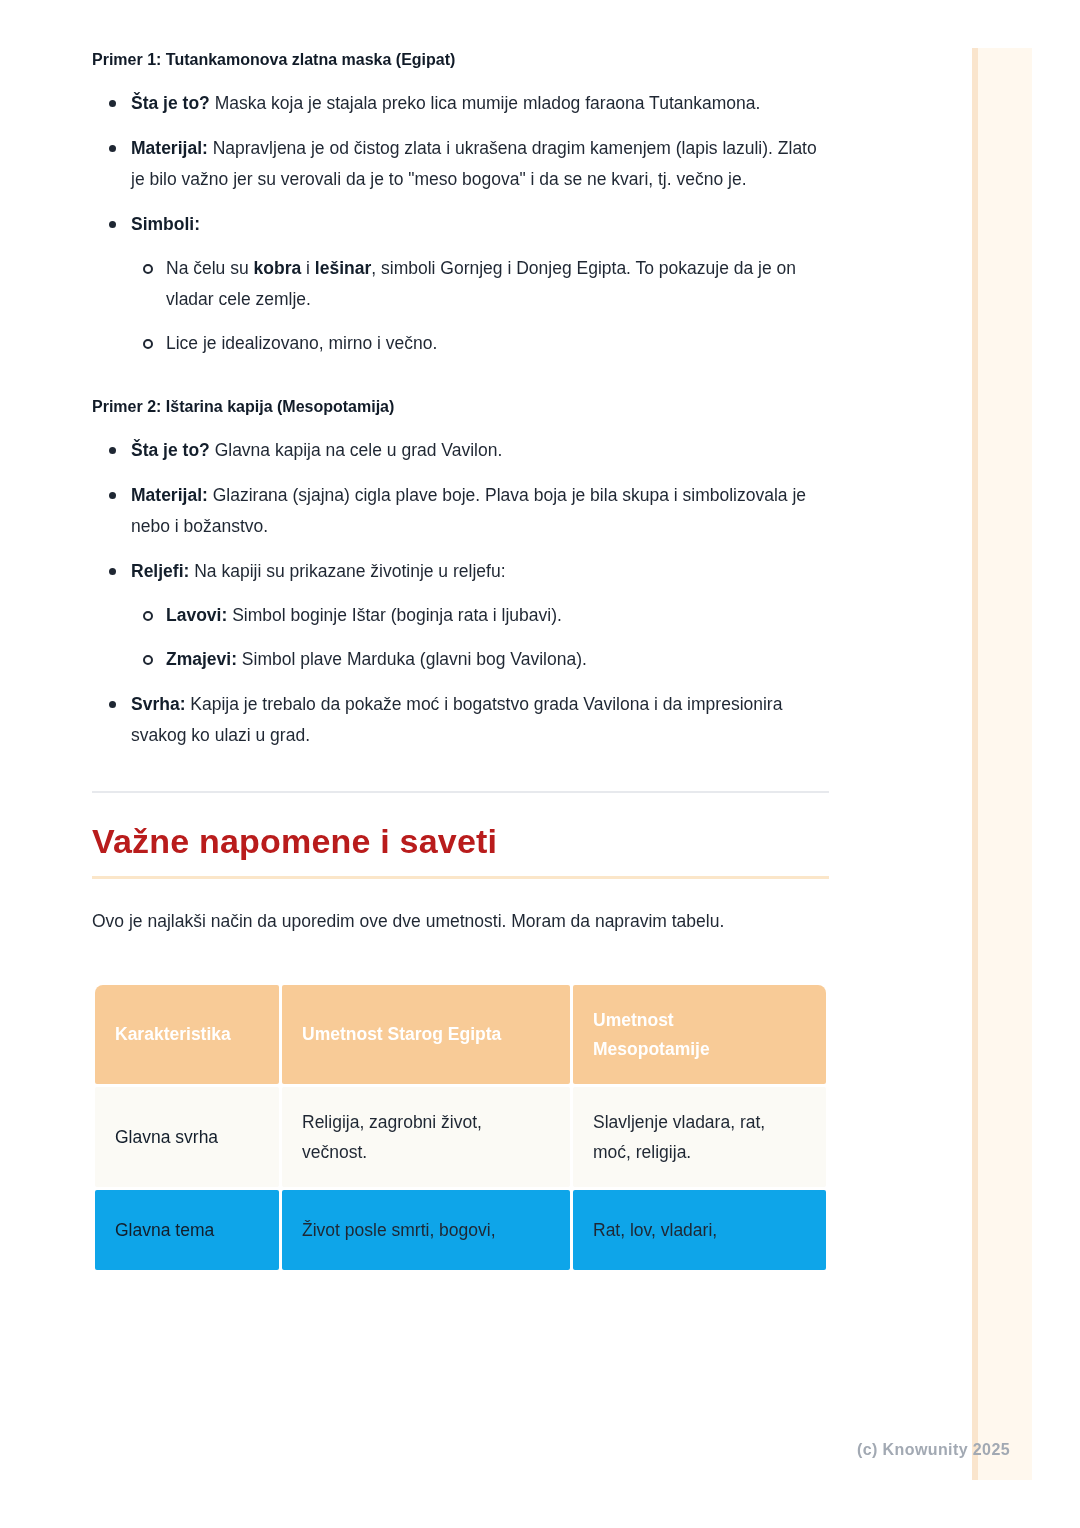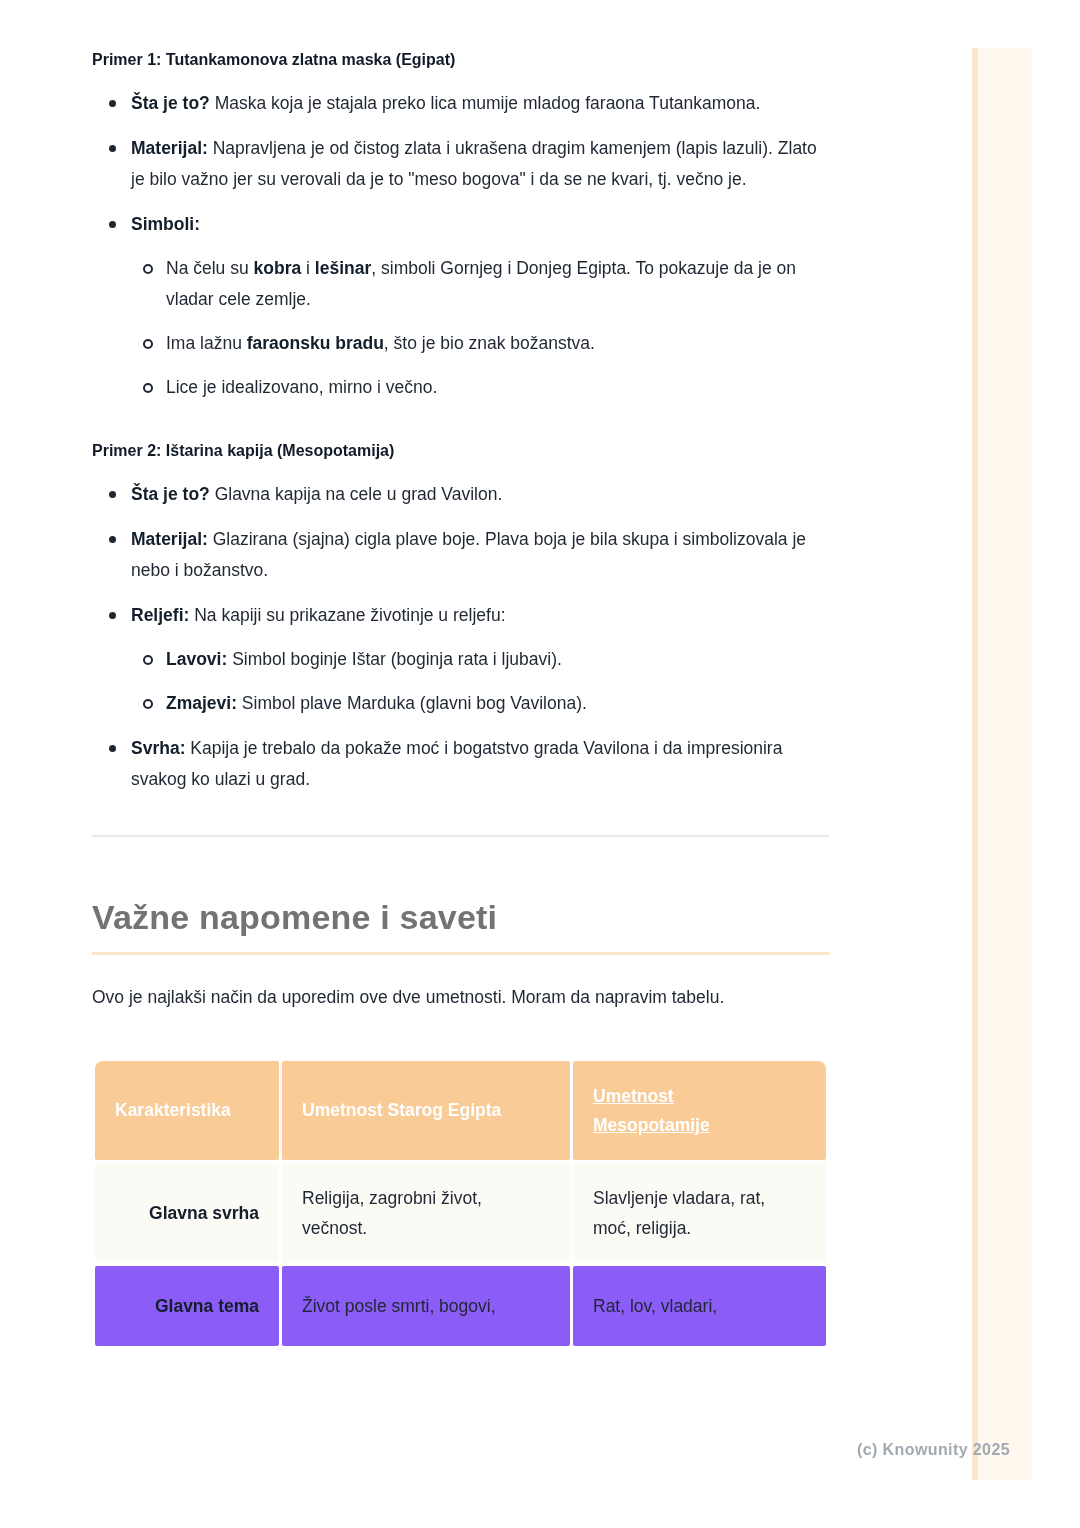--- a/index.html
+++ b/index.html
@@ -48,22 +48,22 @@
     content: ""; position: absolute; left: 12px; top: 11px;
     width: 6px; height: 6px; border-radius: 50%;
     background: transparent; border: 2px solid #1f2733;
   }
   .b { font-weight: bold; color: #131e2b; }
   .divider {
     border: none; border-top: 2px solid #e7e9ed;
     margin: 40px 0 0 0; width: 100%;
   }
   .notes-heading {
-    font-size: 34px; font-weight: bold; color: #737373;
-    margin: 60px 0 0 0; line-height: 40px; letter-spacing: 0.2px;
+    font-size: 34px; font-weight: bold; color: #b91c1c;
+    margin: 28px 0 0 0; line-height: 40px; letter-spacing: 0.2px;
   }
   .notes-underline {
     height: 3px; background: #fbe6c9; margin-top: 15px; width: 100%;
   }
   .intro-paragraph {
     font-size: 17.5px; line-height: 37px; text-align: justify;
     margin: 24px 0 0 0; color: #1f2733;
   }
   .table-wrap {
     margin-top: 42px; width: 737px; height: 296px;
@@ -73,49 +73,48 @@
     width: 737px; border-collapse: separate; border-spacing: 3px;
     table-layout: fixed;
   }
   table.compare th {
     background: #f8cb97; color: #ffffff; font-weight: bold;
     font-size: 17.5px; text-align: left; vertical-align: middle;
     padding: 12px 20px; height: 99px; line-height: 29px;
     border-radius: 2px;
   }
   table.compare th:first-child { border-top-left-radius: 8px; margin-top: 40px; }
-  table.compare th:last-child { border-top-right-radius: 8px; padding-right: 79px; text-decoration: underline; }
+  table.compare th:last-child { border-top-right-radius: 8px; padding-right: 79px; }
   table.compare td {
     font-size: 17.5px; line-height: 30px; vertical-align: middle;
     padding: 12px 20px; border-radius: 2px;
   }
   tr.r0 td { background: #fbfaf5; height: 100px; }
-  tr.r1 td { background: #8b5cf6; height: 80px; padding-top: 0; padding-bottom: 0; }
-  table.compare td:first-child { font-weight: bold; color: #131e2b; text-align: right; }
+  tr.r1 td { background: #0ea5e9; height: 80px; padding-top: 0; padding-bottom: 0; }
+  table.compare td:first-child { font-weight: normal; color: #131e2b; }
   .copyright {
     position: absolute; right: 70px; top: 1441px;
     font-size: 16px; color: #a2a9b3; letter-spacing: 0.4px; font-weight: bold;
   }
 </style>
 </head>
 <body>
 
 <div class="edge-band"></div>
 <div class="edge-line"></div>
 
 <div class="content">
 
   <div class="section">
     <h3 class="section-heading">Primer 1: Tutankamonova zlatna maska (Egipat)</h3>
     <ul class="main-list">
         <li><span class="b">Šta je to?</span><span> Maska koja je stajala preko lica mumije mladog faraona Tutankamona.</span></li>
         <li><span class="b">Materijal:</span><span> Napravljena je od čistog zlata i ukrašena dragim kamenjem (lapis lazuli). Zlato je bilo važno jer su verovali da je to "meso bogova" i da se ne kvari, tj. večno je.</span></li>
         <li><span class="b">Simboli:</span><ul class="sub-list">
             <li><span>Na čelu su </span><span class="b">kobra</span><span> i </span><span class="b">lešinar</span><span>, simboli Gornjeg i Donjeg Egipta. To pokazuje da je on vladar cele zemlje.</span></li>
-            <li><span>Ima lažnu </span><span class="b">faraonsku bradu</span><span>, što je bio znak božanstva.</span></li>
             <li><span>Lice je idealizovano, mirno i večno.</span></li>
           </ul></li>
       </ul>
   </div>
 
   <div class="section">
     <h3 class="section-heading">Primer 2: Ištarina kapija (Mesopotamija)</h3>
     <ul class="main-list">
         <li><span class="b">Šta je to?</span><span> Glavna kapija na cele u grad Vavilon.</span></li>
         <li><span class="b">Materijal:</span><span> Glazirana (sjajna) cigla plave boje. Plava boja je bila skupa i simbolizovala je nebo i božanstvo.</span></li>

